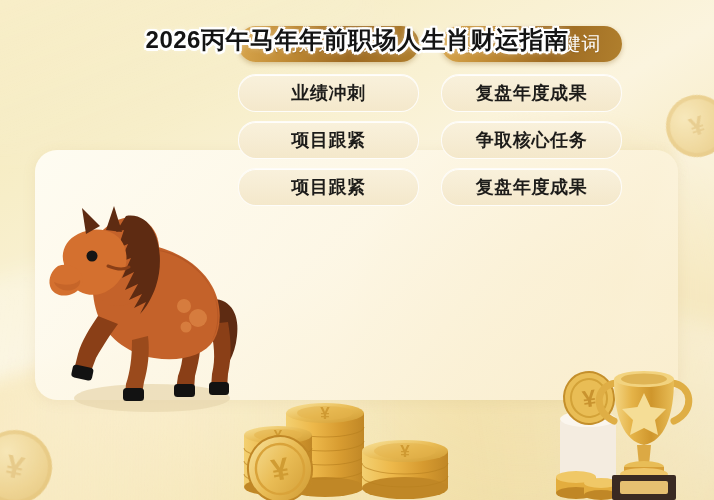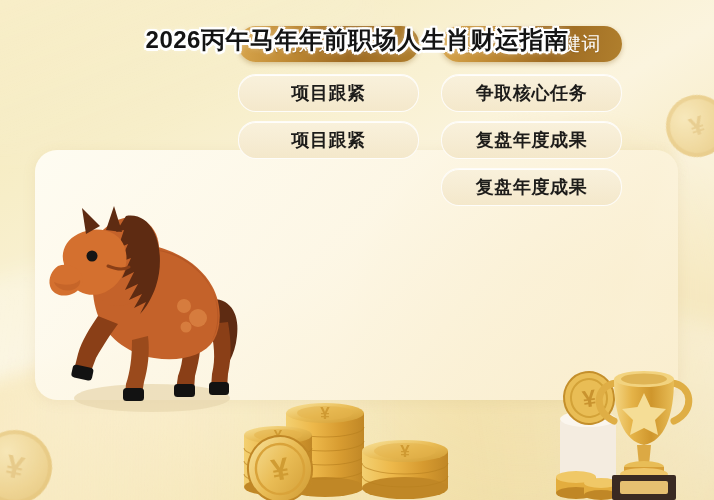--- a/index.html
+++ b/index.html
@@ -161,29 +161,30 @@
       <circle cx="150" cy="116" r="7" fill="#d98142" opacity=".85"></circle>
       <circle cx="164" cy="128" r="9" fill="#d98142" opacity=".85"></circle>
       <circle cx="152" cy="137" r="5.5" fill="#d98142" opacity=".85"></circle>
     </svg>
   </div>
 
   <div class="columns">
     <div class="col">
       <div class="col-header">职场财运关键词</div>
       <div class="col-items">
+        <div class="pill">业绩冲刺</div>
         <div class="pill">项目跟紧</div>
         <div class="pill">项目跟紧</div>
       </div>
     </div>
     <div class="col">
       <div class="col-header">职场财运关键词</div>
       <div class="col-items">
+        <div class="pill">复盘年度成果</div>
         <div class="pill">争取核心任务</div>
-        <div class="pill">复盘年度成果</div>
         <div class="pill">复盘年度成果</div>
       </div>
     </div>
   </div>
 
   <div class="coins">
     <svg viewBox="0 0 230 105" width="230" height="105">
       <defs>
         <linearGradient id="cg" x1="0" y1="0" x2="1" y2="0">
           <stop offset="0" stop-color="#f3d071"></stop>

